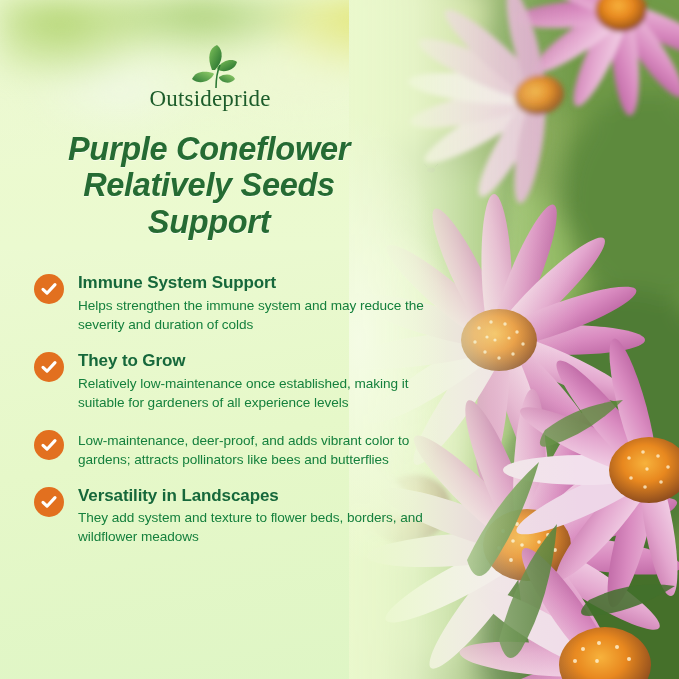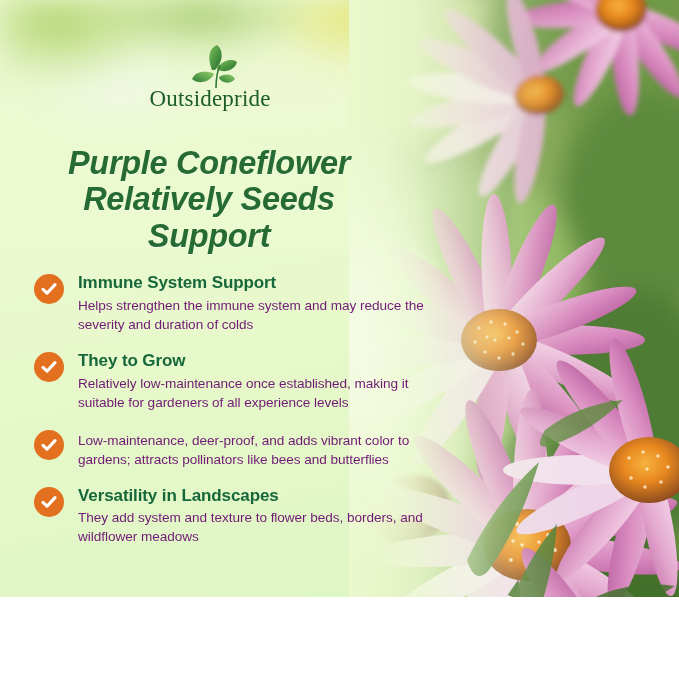--- a/index.html
+++ b/index.html
@@ -3,21 +3,21 @@
 <meta charset="utf-8">
 <style>
   html,body{margin:0;padding:0;}
   body{
     width:679px;height:679px;
     font-family:"Liberation Sans", sans-serif;
     overflow:hidden;
   }
   #poster{
     position:relative;
-    width:679px;height:597px;
+    width:679px;height:679px;
     overflow:hidden;
     background:#e8f8cf;
   }
 
   
   .bg-base{
     position:absolute;inset:0;
     background:
       linear-gradient(170deg,#eaf7cd 0%,#edfad4 22%,#e6f8c9 60%,#ddf5c4 100%);
   }
@@ -66,21 +66,21 @@
   .logo-word{
     font-family:"Liberation Serif", serif;
     font-size:23px;
     color:#1c5c2a;
     letter-spacing:.2px;
     margin-top:-4px;
   }
 
   
   .title{
-    position:absolute;left:0;top:145px;width:418px;
+    position:absolute;left:0;top:131px;width:418px;
     text-align:center;
     font-size:32.5px;
     font-weight:bold;
     font-style:italic;
     line-height:1.12;
     color:#256b33;
     letter-spacing:-.3px;
     text-shadow:0 1px 0 rgba(255,255,255,.55);
   }
   .title span{display:block;}
@@ -96,21 +96,21 @@
     display:flex;align-items:center;justify-content:center;
     margin-top:2px;
   }
   .check svg{display:block;}
   .btext{margin-left:14px;padding-top:1px;}
   .bhead{
     font-size:17px;font-weight:bold;color:#16683b;
     line-height:1.22;letter-spacing:-.1px;
   }
   .bbody{
-    font-size:13.6px;color:#701a75;line-height:1.4;
+    font-size:13.6px;color:#15803d;line-height:1.4;
     margin-top:2px;letter-spacing:-.05px;
   }
 </style>
 </head>
 <body>
 
 <div id="poster">
 
   <div class="bg-base"></div>
   <div class="bg-bokeh"></div>

